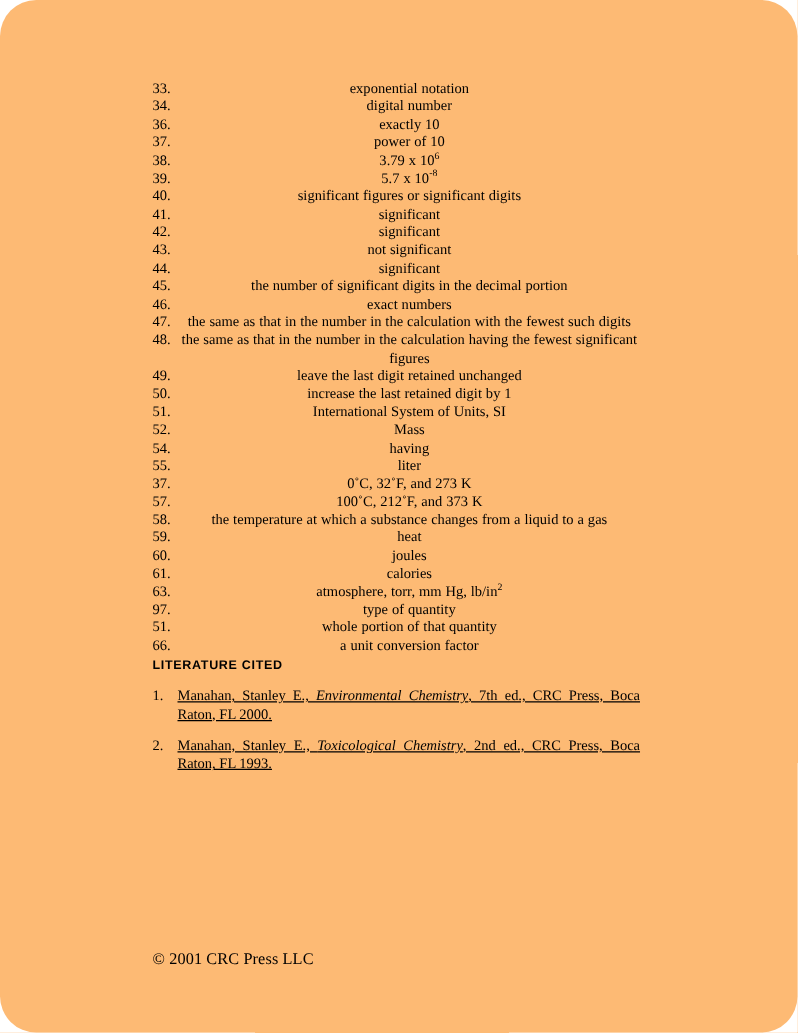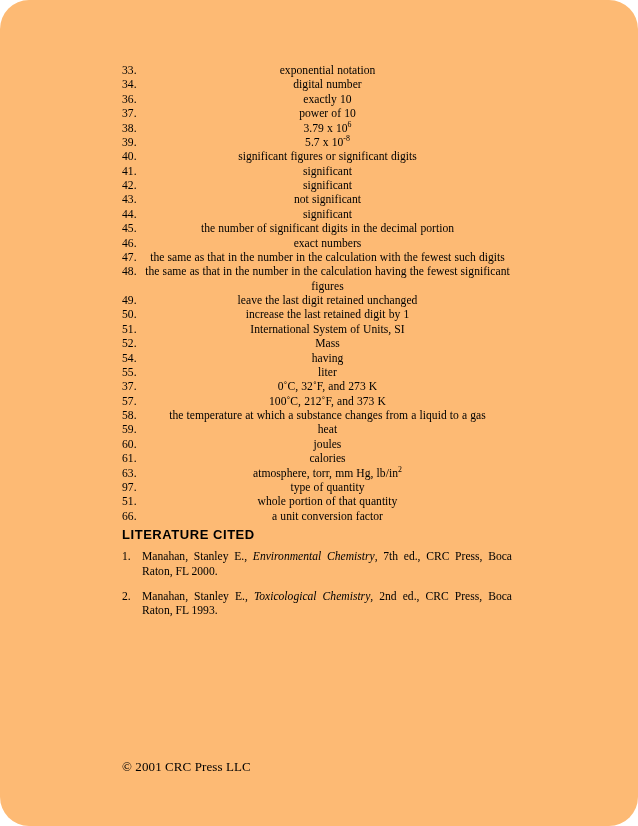--- a/index.html
+++ b/index.html
@@ -58,21 +58,21 @@
     vertical-align: super;
   }
 
   
   .section-heading {
     position: absolute;
     left: 122px;
     top: 527px;
     font-family: "Liberation Sans", "DejaVu Sans", sans-serif;
     font-weight: bold;
-    font-size: 13px;
+    font-size: 10px;
     letter-spacing: 0.55px;
     color: #000000;
   }
 
   
   .reference-list {
     position: absolute;
     left: 122px;
     top: 550px;
     width: 390px;
@@ -86,20 +86,21 @@
   }
   .reference-num {
     width: 20px;
     flex: 0 0 20px;
     text-align: left;
   }
   .reference-text {
     flex: 1 1 auto;
     text-align: justify;
     text-justify: inter-word;
+    text-decoration: underline;
   }
   .reference-text .title {
     font-style: italic;
   }
 
   
   .footer {
     position: absolute;
     left: 122px;
     top: 760px;

